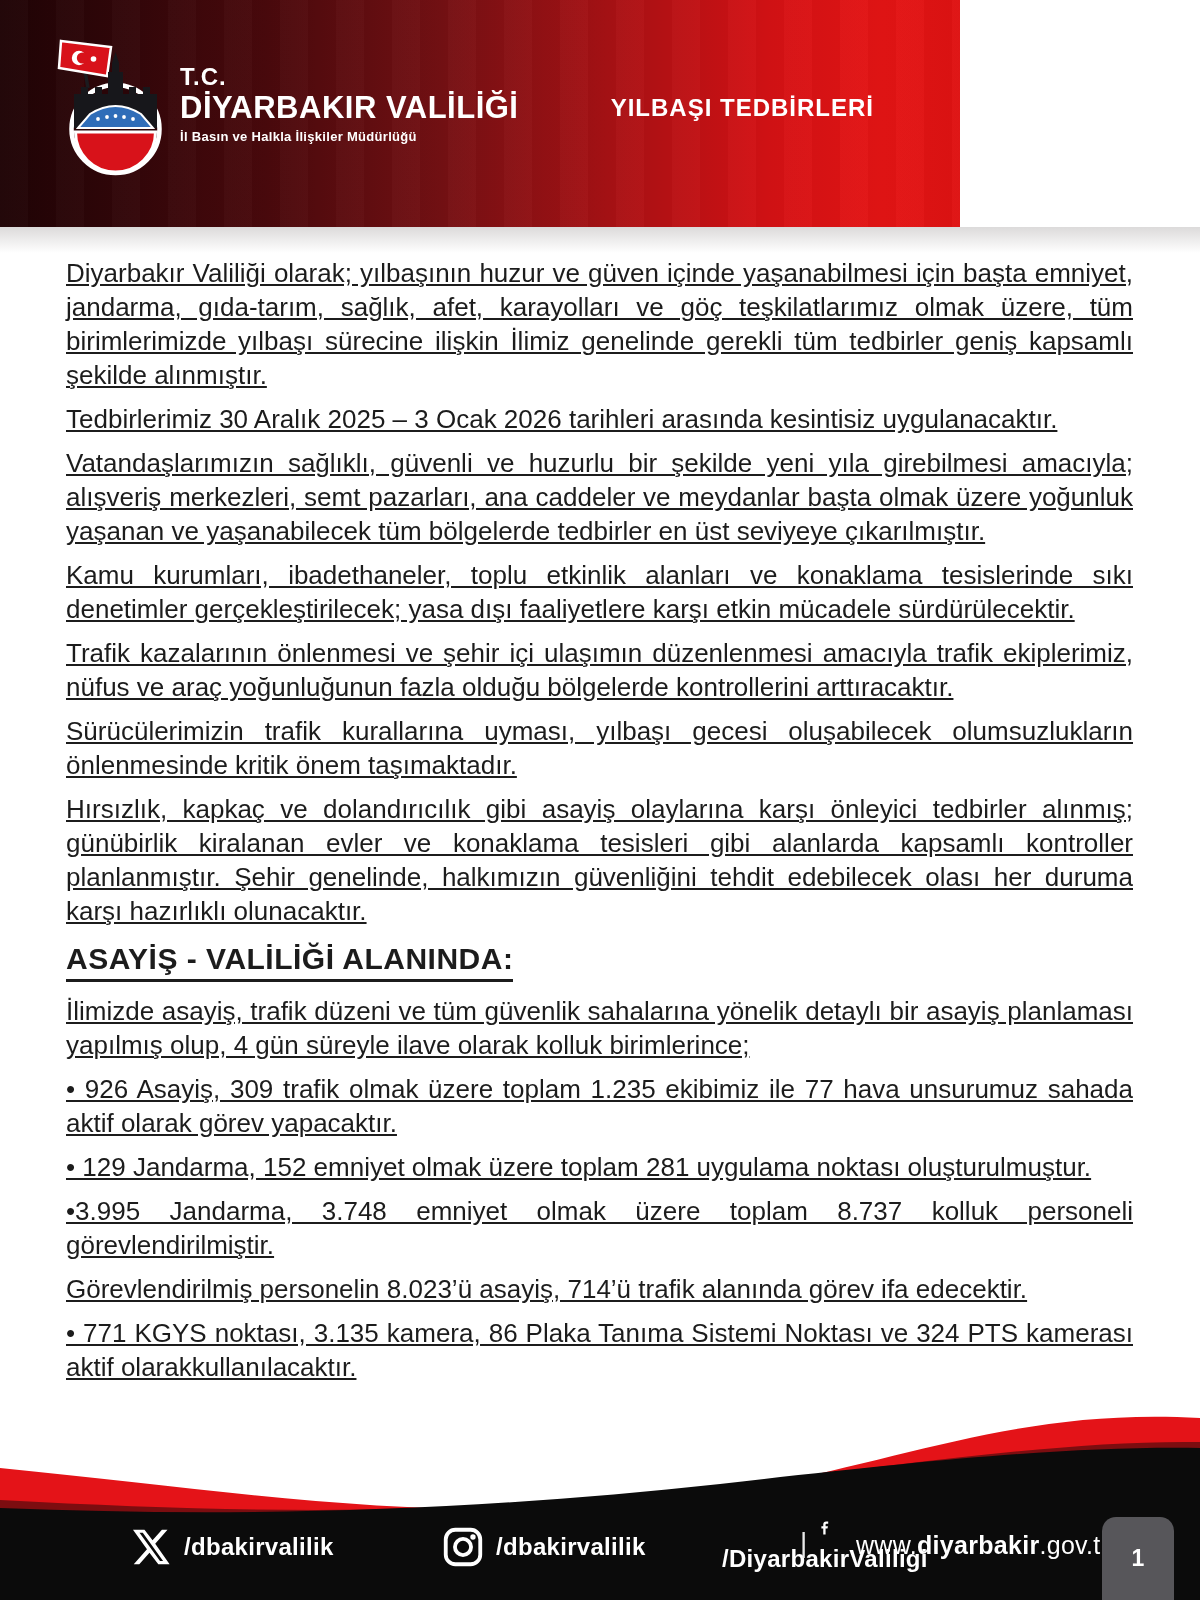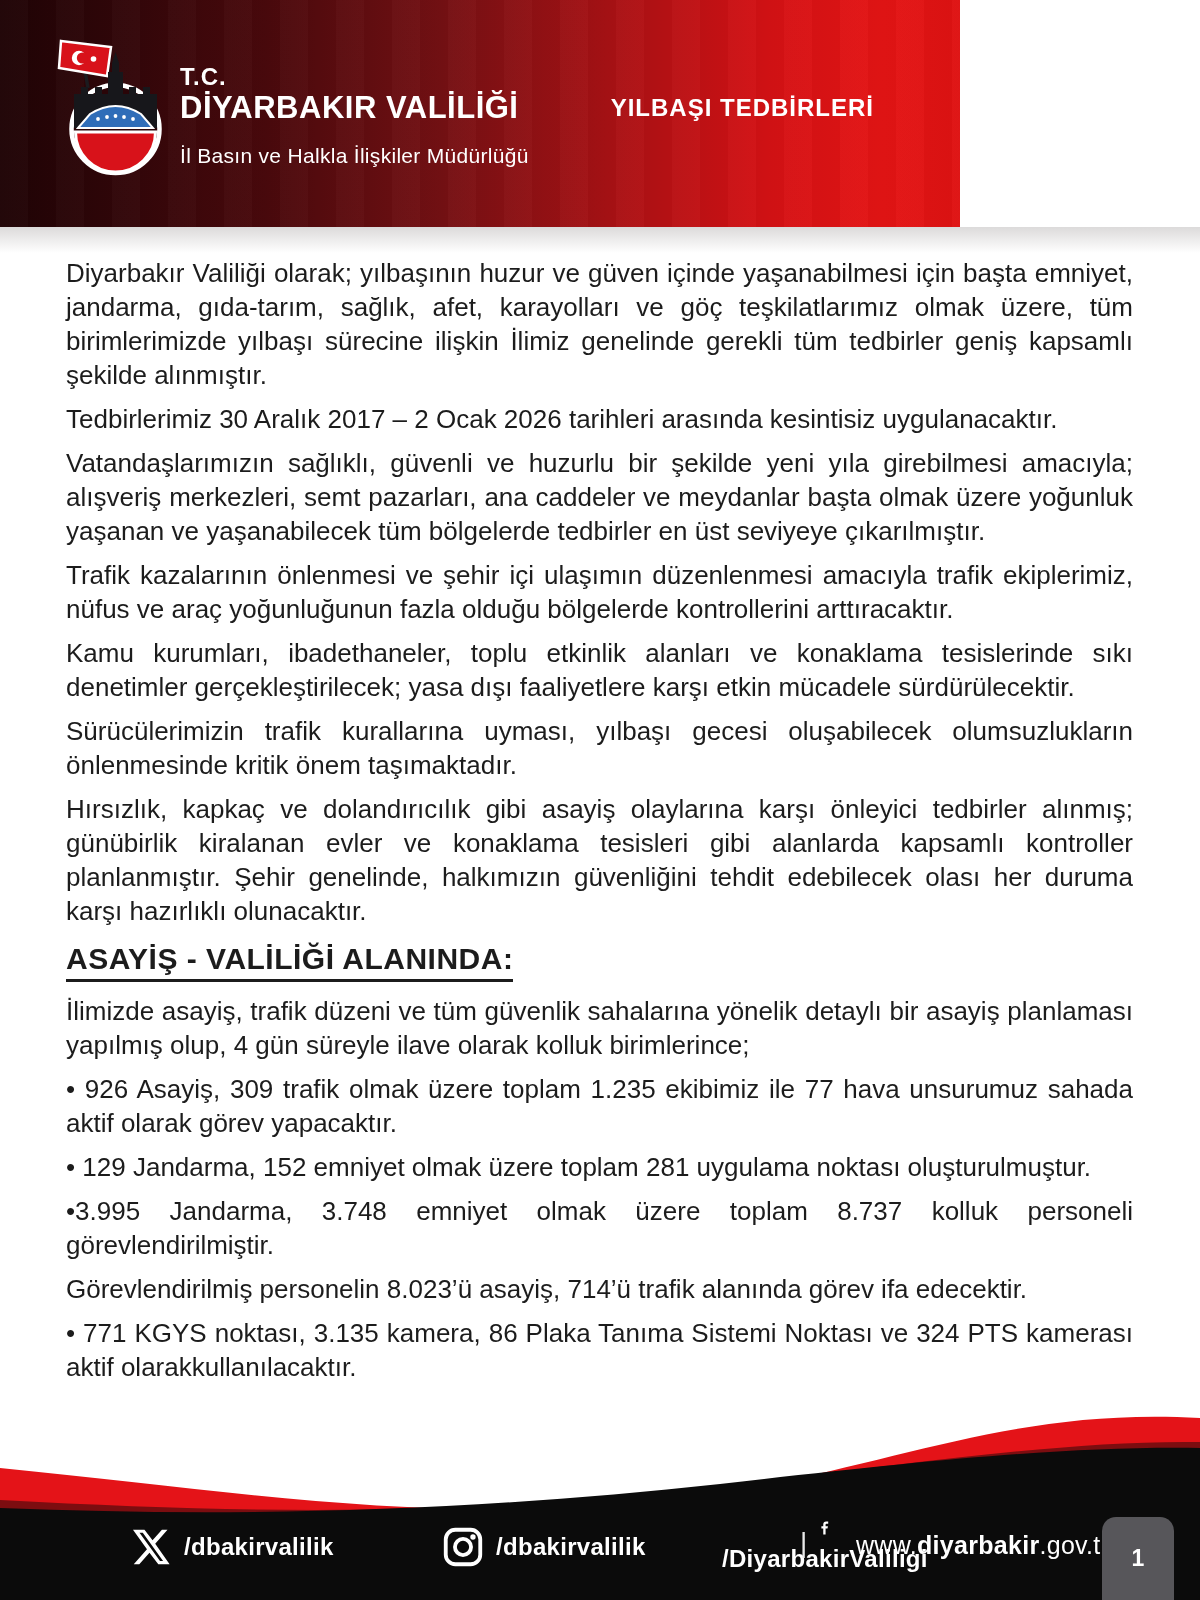--- a/index.html
+++ b/index.html
@@ -18,33 +18,33 @@
     background:repeating-linear-gradient(90deg,rgba(255,255,255,0.02) 0 28px,rgba(0,0,0,0.025) 28px 56px);
   }
   .header::after{ 
     content:"";position:absolute;left:0;top:227px;width:1200px;height:26px;
     background:linear-gradient(180deg,rgba(60,50,50,0.18),rgba(255,255,255,0));
   }
   .logo-wrap{position:absolute;left:50px;top:36px;width:131px;height:152px;}
   .org-block{position:absolute;left:180px;top:64px;color:#ffffff;}
   .org-prefix{font-size:24px;font-weight:bold;letter-spacing:1px;line-height:1.1;}
   .org-name{font-size:31px;font-weight:bold;letter-spacing:0.5px;line-height:1.15;}
-  .org-dept{font-size:21px;font-weight:400;letter-spacing:0.3px;margin-top:18px;}
+  .org-dept{font-size:13px;font-weight:700;letter-spacing:0.3px;margin-top:3px;}
   .doc-title{
     position:absolute;top:94px;right:86px;color:#ffffff;
     font-size:24px;font-weight:bold;letter-spacing:1px;white-space:nowrap;
   }
   
   .content{
     position:absolute;top:228px;left:0;width:1200px;
     padding:28px 67px 0 66px;box-sizing:border-box;
     font-size:26px;line-height:34px;
   }
   .content p{
-    margin:0 0 10px 0;text-align:justify;
+    margin:0 0 10px 0;text-align:justify;text-decoration:underline;
   }
   .section-heading{
     margin:14px 0 12px 0;font-size:30px;font-weight:bold;letter-spacing:0.5px;
   }
   .section-heading span{
     display:inline-block;border-bottom:3.5px solid #1c1c1c;padding-bottom:3px;
   }
   
   .footer-wave{position:absolute;left:0;top:1390px;width:1200px;height:210px;}
   
@@ -101,24 +101,24 @@
     <div class="org-block">
       <div class="org-prefix">T.C.</div>
       <div class="org-name">DİYARBAKIR VALİLİĞİ</div>
       <div class="org-dept">İl Basın ve Halkla İlişkiler Müdürlüğü</div>
     </div>
     <div class="doc-title">YILBAŞI TEDBİRLERİ</div>
   </div>
 
   <div class="content">
     <p>Diyarbakır Valiliği olarak; yılbaşının huzur ve güven içinde yaşanabilmesi için başta emniyet, jandarma, gıda-tarım, sağlık, afet, karayolları ve göç teşkilatlarımız olmak üzere, tüm birimlerimizde yılbaşı sürecine ilişkin İlimiz genelinde gerekli tüm tedbirler geniş kapsamlı şekilde alınmıştır.</p>
-    <p>Tedbirlerimiz 30 Aralık 2017 – 2 Ocak 2026 tarihleri arasında kesintisiz uygulanacaktır.</p>
+    <p>Tedbirlerimiz 30 Aralık 2025 – 3 Ocak 2026 tarihleri arasında kesintisiz uygulanacaktır.</p>
     <p>Vatandaşlarımızın sağlıklı, güvenli ve huzurlu bir şekilde yeni yıla girebilmesi amacıyla; alışveriş merkezleri, semt pazarları, ana caddeler ve meydanlar başta olmak üzere yoğunluk yaşanan ve yaşanabilecek tüm bölgelerde tedbirler en üst seviyeye çıkarılmıştır.</p>
+    <p>Kamu kurumları, ibadethaneler, toplu etkinlik alanları ve konaklama tesislerinde sıkı denetimler gerçekleştirilecek; yasa dışı faaliyetlere karşı etkin mücadele sürdürülecektir.</p>
     <p>Trafik kazalarının önlenmesi ve şehir içi ulaşımın düzenlenmesi amacıyla trafik ekiplerimiz, nüfus ve araç yoğunluğunun fazla olduğu bölgelerde kontrollerini arttıracaktır.</p>
-    <p>Kamu kurumları, ibadethaneler, toplu etkinlik alanları ve konaklama tesislerinde sıkı denetimler gerçekleştirilecek; yasa dışı faaliyetlere karşı etkin mücadele sürdürülecektir.</p>
     <p>Sürücülerimizin trafik kurallarına uyması, yılbaşı gecesi oluşabilecek olumsuzlukların önlenmesinde kritik önem taşımaktadır.</p>
     <p>Hırsızlık, kapkaç ve dolandırıcılık gibi asayiş olaylarına karşı önleyici tedbirler alınmış; günübirlik kiralanan evler ve konaklama tesisleri gibi alanlarda kapsamlı kontroller planlanmıştır. Şehir genelinde, halkımızın güvenliğini tehdit edebilecek olası her duruma karşı hazırlıklı olunacaktır.</p>
 
     <h2 class="section-heading">
       <span>ASAYİŞ - VALİLİĞİ ALANINDA:</span>
     </h2>
 
     <p>İlimizde asayiş, trafik düzeni ve tüm güvenlik sahalarına yönelik detaylı bir asayiş planlaması yapılmış olup, 4 gün süreyle ilave olarak kolluk birimlerince;</p>
     <p>• 926 Asayiş, 309 trafik olmak üzere toplam 1.235 ekibimiz ile 77 hava unsurumuz sahada aktif olarak görev yapacaktır.</p>
     <p>• 129 Jandarma, 152 emniyet olmak üzere toplam 281 uygulama noktası oluşturulmuştur.</p>

